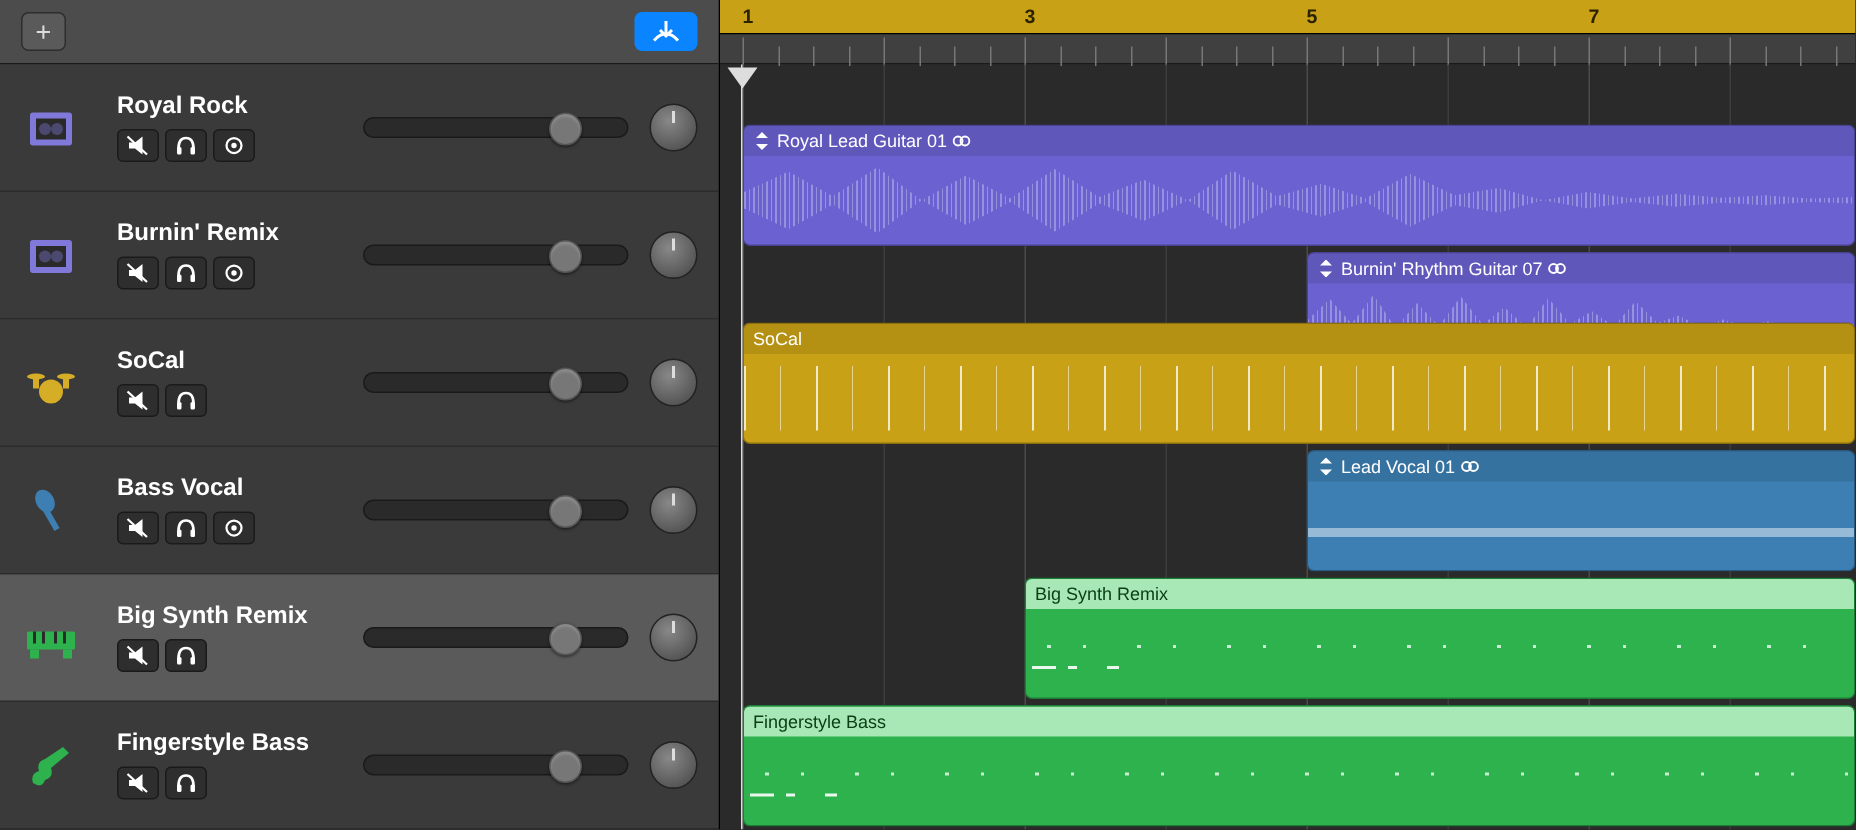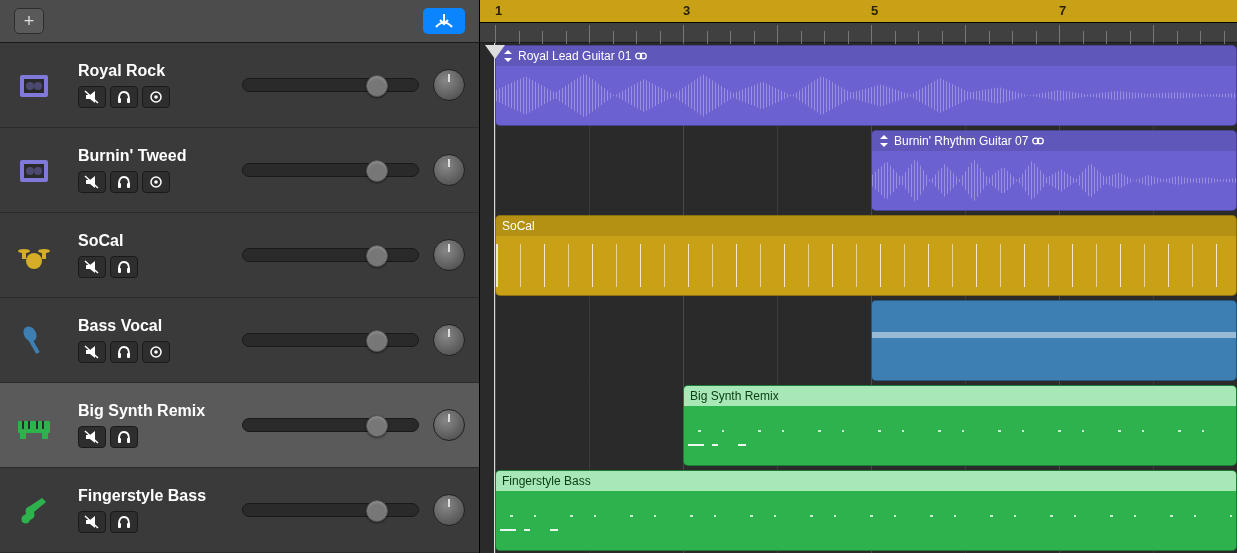--- a/index.html
+++ b/index.html
@@ -219,21 +219,21 @@
     display: flex;
     align-items: center;
     gap: 4px;
     color: #fff;
     background: rgba(0,0,0,0.1);
   }
   .region-body {
     height: calc(100% - 20px);
     position: relative;
   }
-  .r-purple  { background: #6b61d1; }
+  .r-purple  { background: #6b61d1; margin-top: 38px; }
   .r-yellow  { background: #c9a116; }
   .r-blue    { background: #3d7fb3; }
   .r-green   { background: #2db24e; }
   .r-green .region-header { background: #a8e7b6; }
   .r-green .region-header span { color: #0b4016; }
 
   
   .wave {
     position: absolute; inset: 2px 0;
     background-image: repeating-linear-gradient(90deg,
@@ -370,21 +370,21 @@
       <div class="pan-knob"></div>
     </div>
         </div>
         <div class="track-row">
     <div class="track-icon" style="color:#8079d9">
       <svg class="track-instrument" viewBox="0 0 36 36">
               <use href="#i-amp"></use>
             </svg>
     </div>
     <div class="track-info">
-      <div class="track-name">Burnin' Tweed</div>
+      <div class="track-name">Burnin' Remix</div>
       <div class="track-btns">
         <div class="tiny-btn">
                 <svg viewBox="0 0 16 14">
                   <use href="#i-mute"></use>
                 </svg>
               </div>
         <div class="tiny-btn">
                 <svg viewBox="0 0 16 14">
                   <use href="#i-phones"></use>
                 </svg>
@@ -619,20 +619,29 @@
         </div>
         <div class="region r-yellow" style="left: 15px; right: 0px; top: 172px;">
     <div class="region-header">
       <span>SoCal</span>
     </div>
     <div class="region-body">
             <div class="wave-drum"></div>
           </div>
         </div>
         <div class="region r-blue" style="left: 391px; right: 0px; top: 257px;">
+    <div class="region-header">
+      <svg class="updown-icon" viewBox="0 0 12 12">
+              <use href="#i-updown"></use>
+            </svg>
+            <span>Lead Vocal 01</span>
+            <svg class="loop-icon" viewBox="0 0 13 12">
+              <use href="#i-loop"></use>
+            </svg>
+    </div>
     <div class="region-body">
             <div class="wave" style="clip-path:none;top:52%;bottom:38%;background:rgba(255,255,255,0.85)"></div>
           </div>
         </div>
         <div class="region r-green" style="left: 203px; right: 0px; top: 342px;">
     <div class="region-header">
       <span>Big Synth Remix</span>
     </div>
     <div class="region-body">
             <div class="midi"></div>

